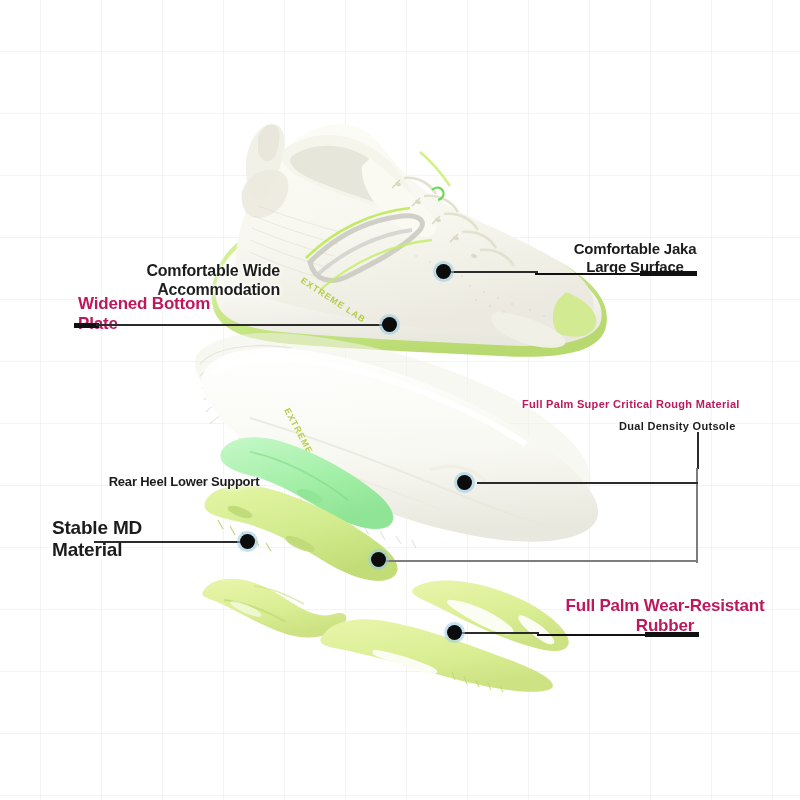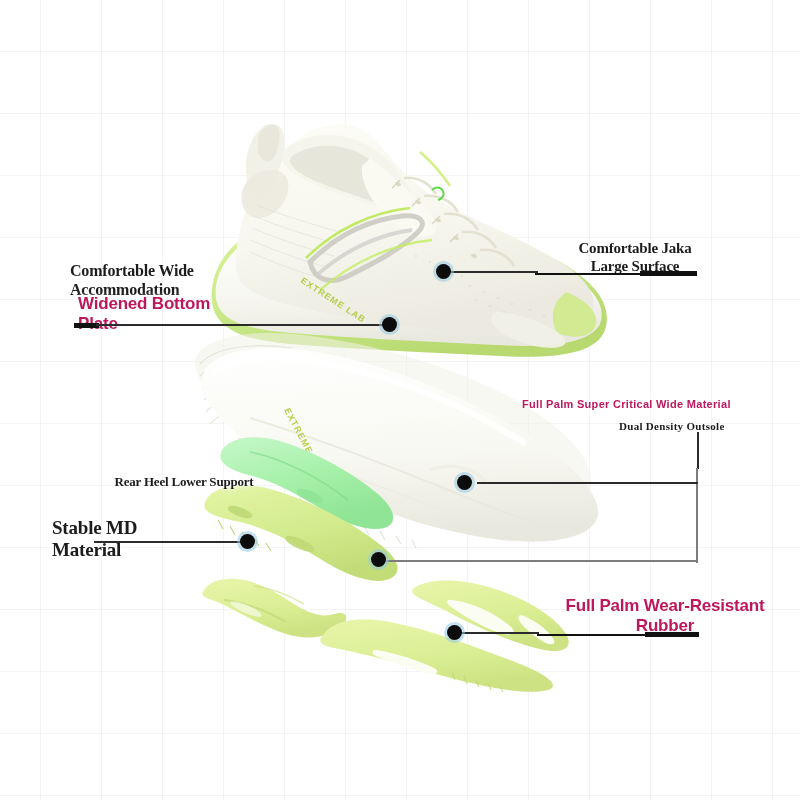--- a/index.html
+++ b/index.html
@@ -31,21 +31,21 @@
 
   
   .callout { position: absolute; }
   .ctext {
     position: absolute;
     font-weight: bold;
     line-height: 1.18;
     white-space: pre-line;
     letter-spacing: -0.2px;
   }
-  .ctext.dark  { color: #1c1c1c; text-shadow: 0 0 2px #fff, 0 0 5px #fff, 0 0 9px #fff; font-family: Liberation Serif, serif; }
+  .ctext.dark  { color: #1c1c1c; text-shadow: 0 0 2px #fff, 0 0 5px #fff, 0 0 9px #fff; }
   .ctext.blue  { color: #be185d; text-shadow: 0 0 2px #fff, 0 0 5px #fff, 0 0 9px #fff; }
 
   .lead {
     position: absolute;
     height: 1.6px;
     background: #2b2b2b;
   }
   .lead.grayline { background: #7d7d7d; height: 2.4px; }
   .vlead {
     position: absolute;
@@ -350,34 +350,34 @@
   <div class="callout">
     <div class="ctext dark" style="left:540px; top:240px; width:190px; font-size:15px; text-align:center;">Comfortable Jaka
 Large Surface</div>
     <div class="ubar thin" style="left:535px; top:273px; width:105px;"></div>
     <div class="ubar thick" style="left:640px; top:271px; width:57px;"></div>
     <div class="lead" style="left:443px; top:271px; width:95px;"></div>
     <div class="dot" style="left:436px; top:264px;"></div>
   </div>
 
   <div class="callout">
-    <div class="ctext dark" style="left:70px; top:262px; width:210px; font-size:16px; text-align:left;">Comfortable Wide
+    <div class="ctext dark" style="left:70px; top:262px; width:210px; font-size:16px; text-align:right;">Comfortable Wide
 Accommodation</div>
   </div>
 
   <div class="callout">
     <div class="ctext blue" style="left:78px; top:294px; width:210px; font-size:17px; text-align:left;">Widened Bottom
 Plate</div>
     <div class="ubar thick" style="left:74px; top:323px; width:25px;"></div>
     <div class="lead" style="left:96px; top:324px; width:290px;"></div>
     <div class="dot" style="left:382px; top:317px;"></div>
   </div>
 
   <div class="callout">
-    <div class="ctext blue" style="left:522px; top:398px; width:270px; font-size:11px; letter-spacing:0.3px; text-align:left;">Full Palm Super Critical Wide Material</div>
+    <div class="ctext blue" style="left:522px; top:398px; width:270px; font-size:11px; letter-spacing:0.3px; text-align:left;">Full Palm Super Critical Rough Material</div>
   </div>
 
   <div class="callout">
     <div class="ctext dark" style="left:619px; top:420px; width:190px; font-size:11px; letter-spacing:0.3px; text-align:left;">Dual Density Outsole</div>
 
     <div class="vlead dark" style="left:697px; top:432px; height:37px;"></div>
 
     <div class="vlead" style="left:696px; top:468px; height:95px;"></div>
 
     <div class="lead" style="left:477px; top:482px; width:221px;"></div>

